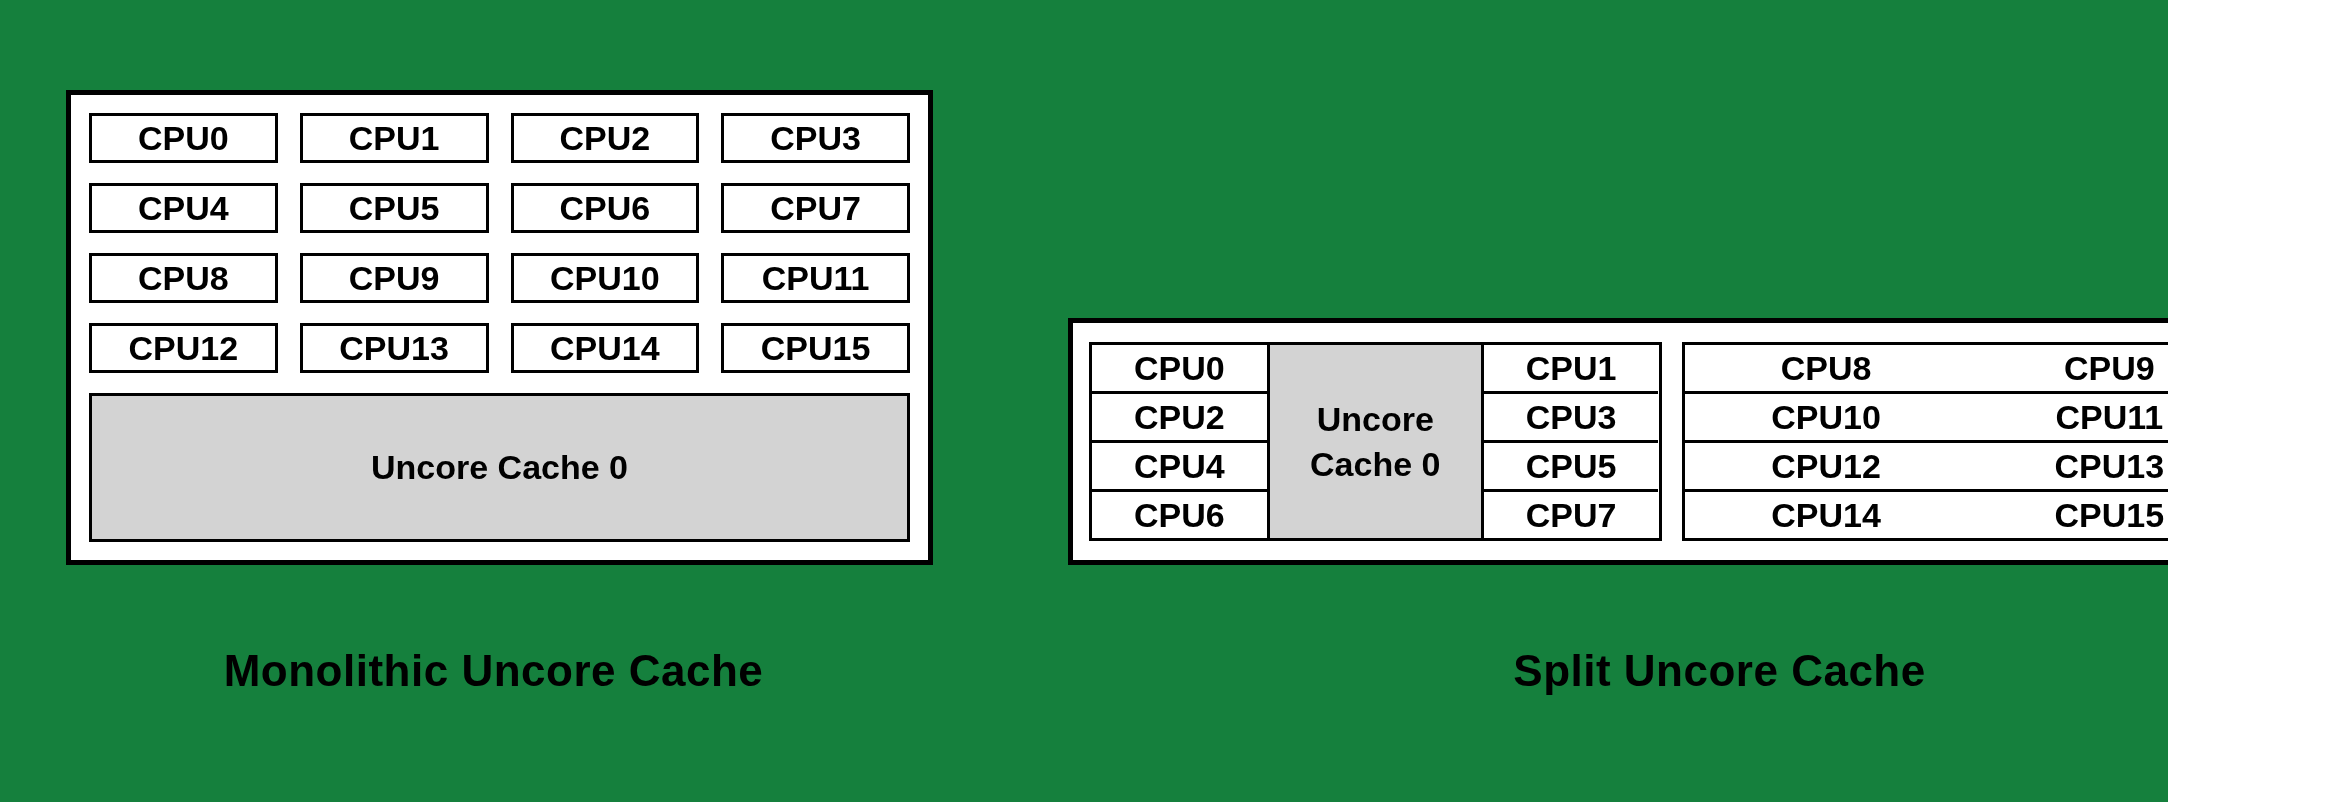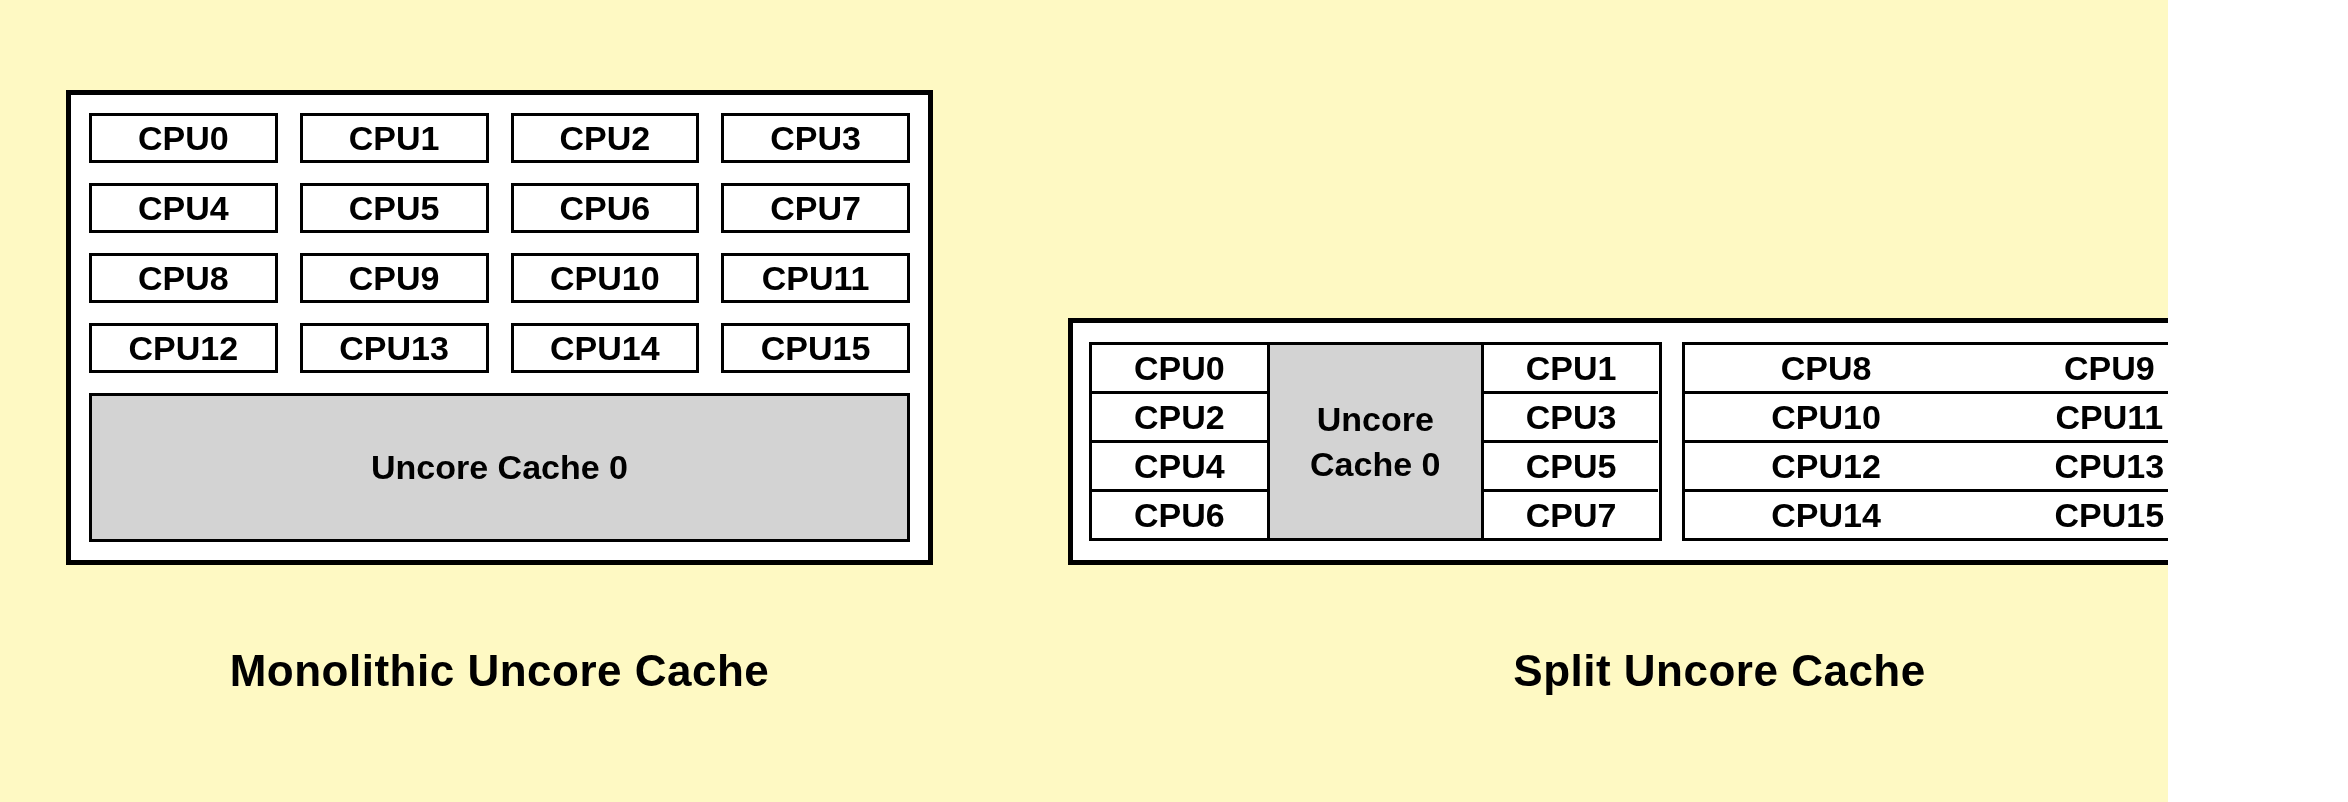--- a/index.html
+++ b/index.html
@@ -5,21 +5,21 @@
   html, body {
     margin: 0;
     padding: 0;
     background: #ffffff;
     font-family: "Liberation Sans", sans-serif;
   }
   .canvas {
     position: relative;
     width: 2168px;
     height: 802px;
-    background: #fef9c3;
+    background: #15803d;
     overflow: hidden;
     color: #000000;
   }
 
   
   .mono-diagram {
     position: absolute;
     left: 66px;
     top: 90px;
     width: 867px;
@@ -117,21 +117,21 @@
   
   .caption {
     position: absolute;
     top: 646px;
     text-align: center;
     font-size: 44px;
     font-weight: bold;
     letter-spacing: 0.5px;
     white-space: nowrap;
   }
-  .caption-mono { left: 66px;   width: 867px;  }
+  .caption-mono { left: 60px;   width: 867px;  }
   .caption-split { left: 1116px; width: 1207px; }
 </style>
 </head>
 <body>
 
 <div class="canvas">
 
   <div class="mono-diagram">
     <div class="cpu-grid">
       <div class="cpu-box">CPU0</div>

